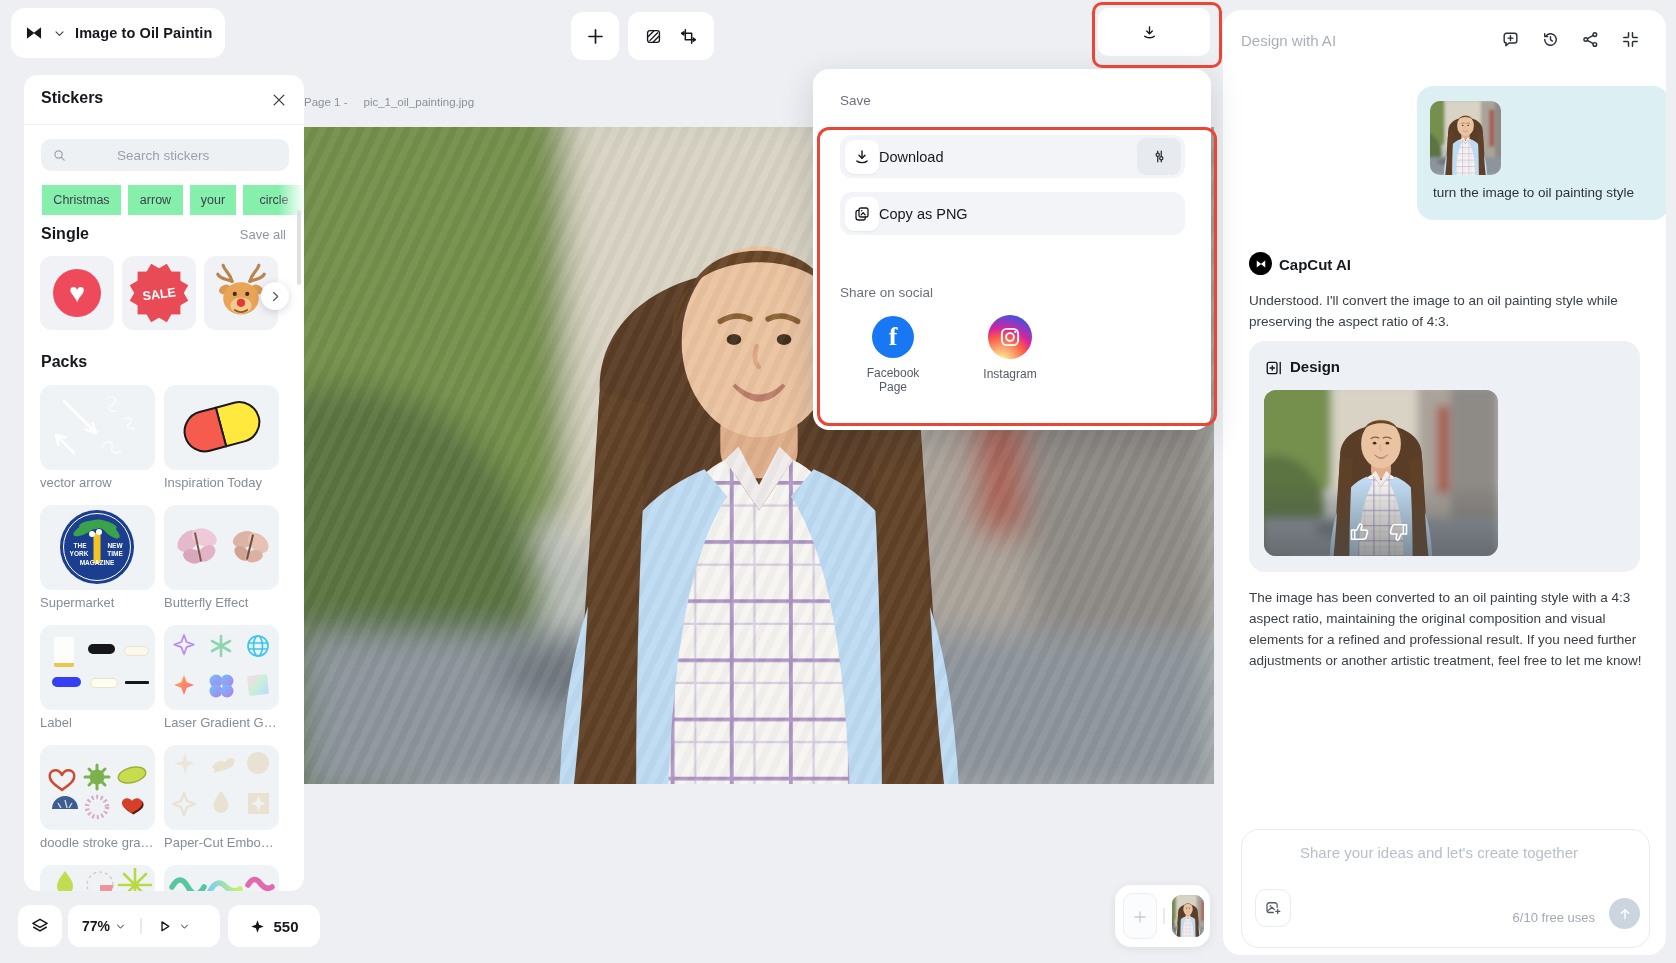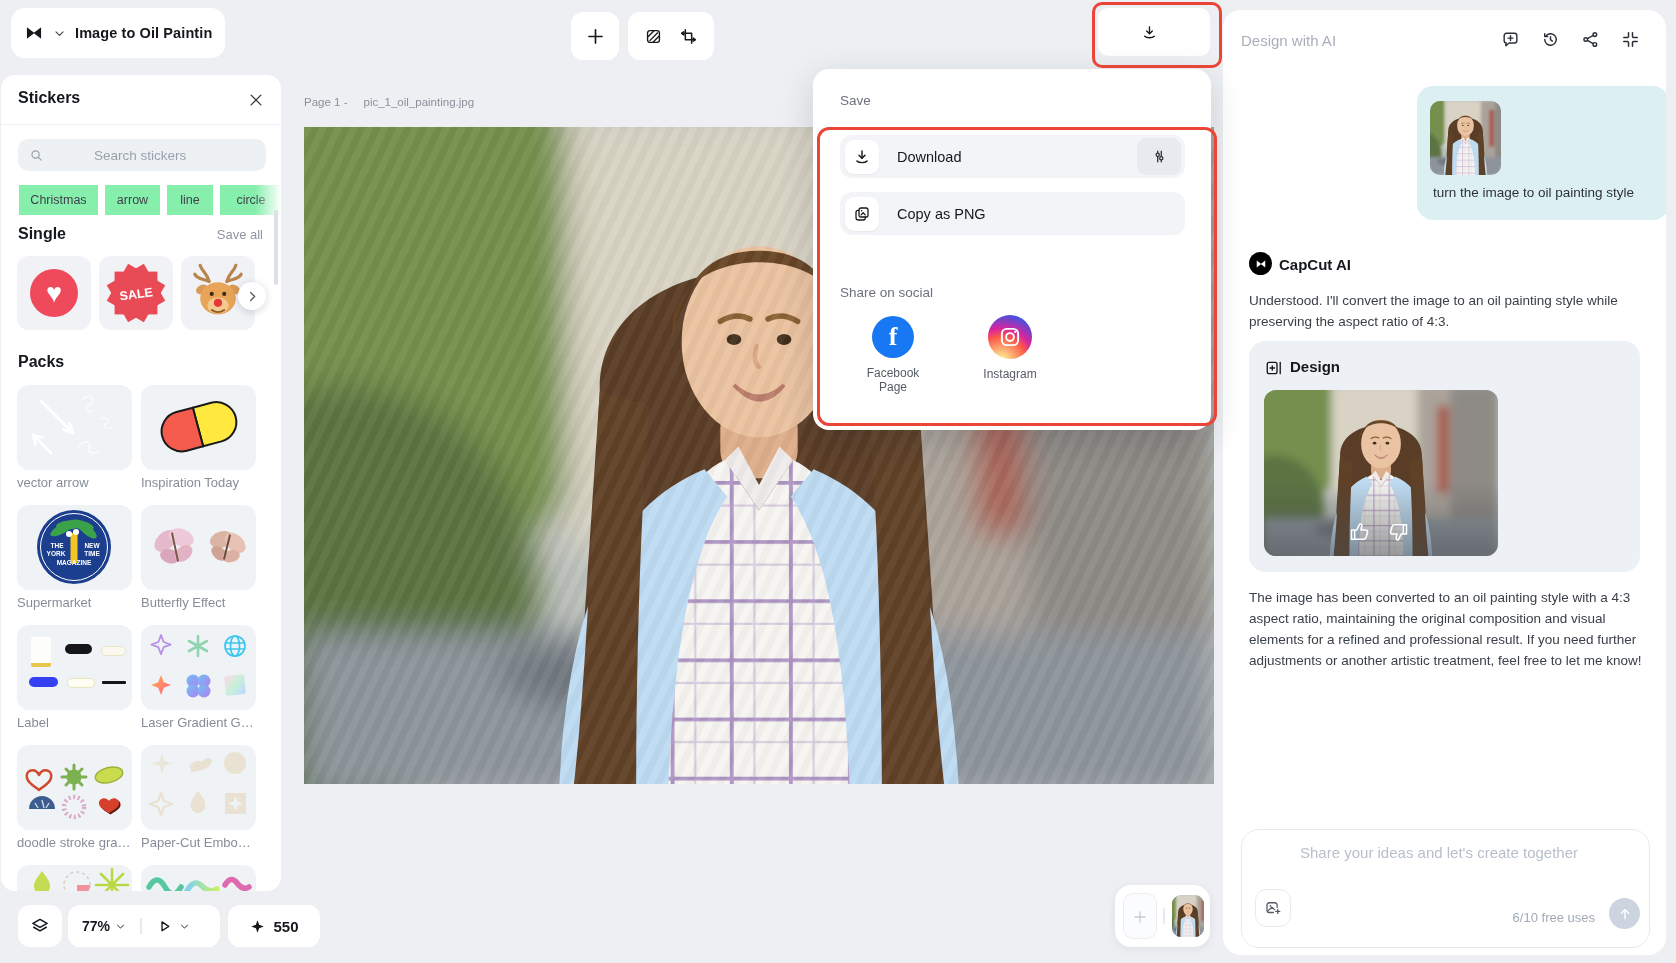--- a/index.html
+++ b/index.html
@@ -18,21 +18,21 @@
   .dl-btn{left:1098px;top:8px;width:112px;height:48px;border-radius:10px;background:#fff;display:flex;align-items:center;justify-content:center;gap:9px;z-index:4;}
   .dl-btn span{font-size:14px;font-weight:600;}
   .anno{border:3px solid #ea4638;border-radius:10px;pointer-events:none;z-index:9;}
   
   .page-label{left:304px;top:96px;font-size:11.5px;color:#8b919b;z-index:1;}
   .page-label .fn{margin-left:16px;}
   .canvas-wrap{left:304px;top:127px;width:910px;height:657px;z-index:1;overflow:hidden;background:#b9bdb9;}
   .canvas-wrap svg{display:block;filter:saturate(1.04);}
   .oil{position:absolute;inset:0;background:repeating-linear-gradient(115deg,rgba(255,255,255,.045) 0 7px,rgba(20,20,20,.03) 7px 14px);pointer-events:none;}
   
-  .stickers{left:1px;top:75px;width:280px;height:816px;border-radius:14px;background:#fff;overflow:hidden;z-index:3;}
+  .stickers{left:24px;top:75px;width:280px;height:816px;border-radius:14px;background:#fff;overflow:hidden;z-index:3;}
   .stk-title{position:absolute;left:17px;top:14px;font-size:16px;font-weight:700;}
   .stk-close{position:absolute;right:13px;top:13px;width:24px;height:24px;color:#3a3f46;}
   .stk-div{position:absolute;left:0;top:49px;width:100%;height:1px;background:#eef0f3;}
   .stk-search{position:absolute;left:17px;top:64px;width:248px;height:32px;background:#eef1f4;border-radius:10px;display:flex;align-items:center;gap:8px;padding-left:11px;box-sizing:border-box;}
   .stk-search input{width:190px;font-size:13.5px;color:#3a3f46;}
   .stk-search input::placeholder{color:#9aa1ac;}
   .chip{position:absolute;top:110px;height:30px;background:#86efac;border-radius:0;font-size:12.5px;color:#3d424a;display:flex;align-items:center;justify-content:center;}
   .chip-fade{position:absolute;top:106px;right:0;width:26px;height:38px;background:linear-gradient(to right,rgba(255,255,255,0),#fff);pointer-events:none;}
   .sec-h{position:absolute;font-size:16px;font-weight:700;}
   .view-all{position:absolute;right:18px;top:152px;font-size:13px;color:#8f96a1;}
@@ -41,21 +41,21 @@
   .next-btn{position:absolute;left:237px;top:207px;width:28px;height:28px;border-radius:50%;background:#fff;box-shadow:0 2px 8px rgba(30,40,60,.18);display:flex;align-items:center;justify-content:center;color:#555b63;}
   .ptile{position:absolute;width:115px;height:85px;background:#f0f3f6;border-radius:12px;overflow:hidden;}
   .plabel{position:absolute;width:115px;font-size:13px;color:#868d98;white-space:nowrap;overflow:hidden;text-overflow:ellipsis;}
   .scroll-thumb{position:absolute;right:3px;top:135px;width:4px;height:75px;border-radius:2px;background:#dde1e7;}
   .lb{position:absolute;border-radius:5px;}
   
   .popup{left:813px;top:69px;width:398px;height:361px;border-radius:16px;background:#fff;box-shadow:0 10px 34px rgba(25,35,55,.16);z-index:5;}
   .save-h{position:absolute;left:27px;top:24px;font-size:13.5px;color:#6b717c;}
   .opt-row{position:absolute;left:27px;width:345px;height:43px;background:#f2f4f7;border-radius:12px;display:flex;align-items:center;}
   .opt-ic{width:34px;height:34px;background:#fff;border-radius:9px;margin-left:5px;display:flex;align-items:center;justify-content:center;box-shadow:0 1px 2px rgba(0,0,0,.05);}
-  .opt-label{margin-left:18px;font-size:14.5px;font-weight:500;}
+  .opt-label{font-size:14.5px;font-weight:500;}
   .opt-set{position:absolute;right:4px;top:3px;width:44px;height:37px;background:#e7eaee;border-radius:9px;display:flex;align-items:center;justify-content:center;color:#2a2f37;}
   .share-h{position:absolute;left:27px;top:216px;font-size:13.5px;color:#6b717c;}
   .soc{position:absolute;display:flex;flex-direction:column;align-items:center;width:84px;}
   .soc-label{margin-top:8px;font-size:12px;color:#555b66;text-align:center;line-height:14px;width:62px;}
   .fb-circ{width:42px;height:42px;border-radius:50%;background:#1877f2;display:flex;align-items:center;justify-content:center;color:#fff;font-size:26px;font-weight:700;font-family:"Liberation Serif",serif;}
   .ig-circ{width:44px;height:44px;border-radius:50%;background:radial-gradient(circle at 30% 107%,#fdf497 0%,#fdf497 5%,#fd5949 45%,#d6249f 60%,#285AEB 90%);display:flex;align-items:center;justify-content:center;color:#fff;}
   
   .ai-panel{left:1223px;top:10px;width:443px;height:945px;background:#fff;border-radius:18px;z-index:2;overflow:hidden;}
   .ai-title{position:absolute;left:18px;top:22px;font-size:15px;color:#a9afba;}
   .ai-icons{position:absolute;right:26px;top:20px;display:flex;gap:21px;color:#2a2f37;}
@@ -348,21 +348,21 @@
 
     <div class="stk-search">
       <span style="color:#9aa1ac"><svg class="ic" width="15" height="15">
             <use href="#i-search"></use>
           </svg></span>
       <input type="text" placeholder="Search stickers" style="">
     </div>
 
     <button class="chip" style="left:18px;width:79px;">Christmas</button>
     <button class="chip" style="left:104px;width:55px;">arrow</button>
-    <button class="chip" style="left:166px;width:46px;">line</button>
+    <button class="chip" style="left:166px;width:46px;">your</button>
     <button class="chip" style="left:219px;width:62px;">circle</button>
     <div class="chip-fade"></div>
 
     <div class="sec-h" style="left:17px;top:150px;">Single</div>
     <button class="view-all">Save all</button>
 
     <button class="stile" style="left:16px;">
       <span class="heart-circ">♥</span>
     </button>
     <button class="stile" style="left:98px;">

